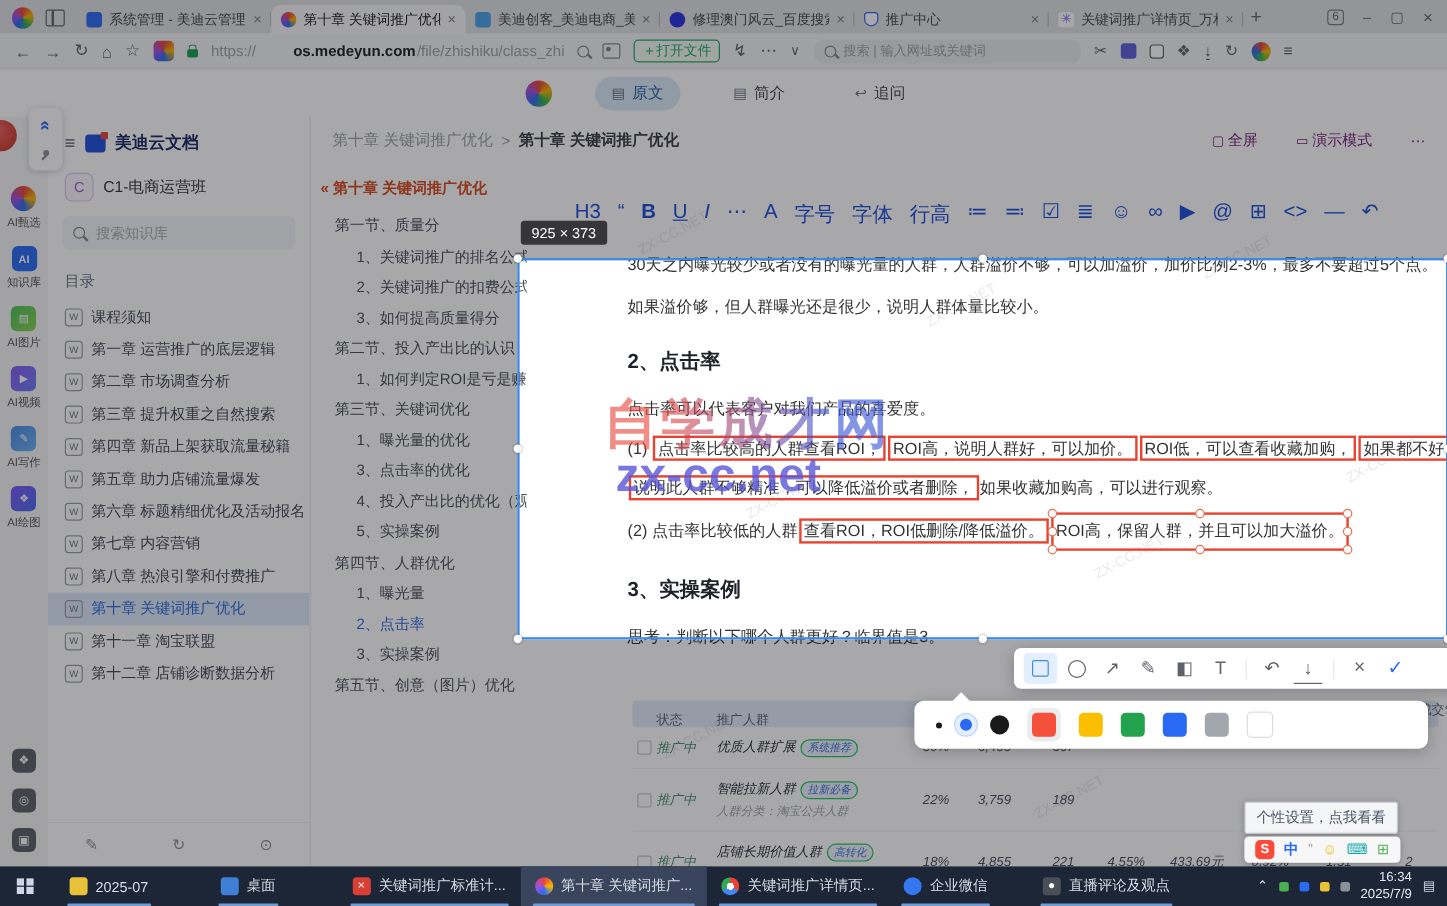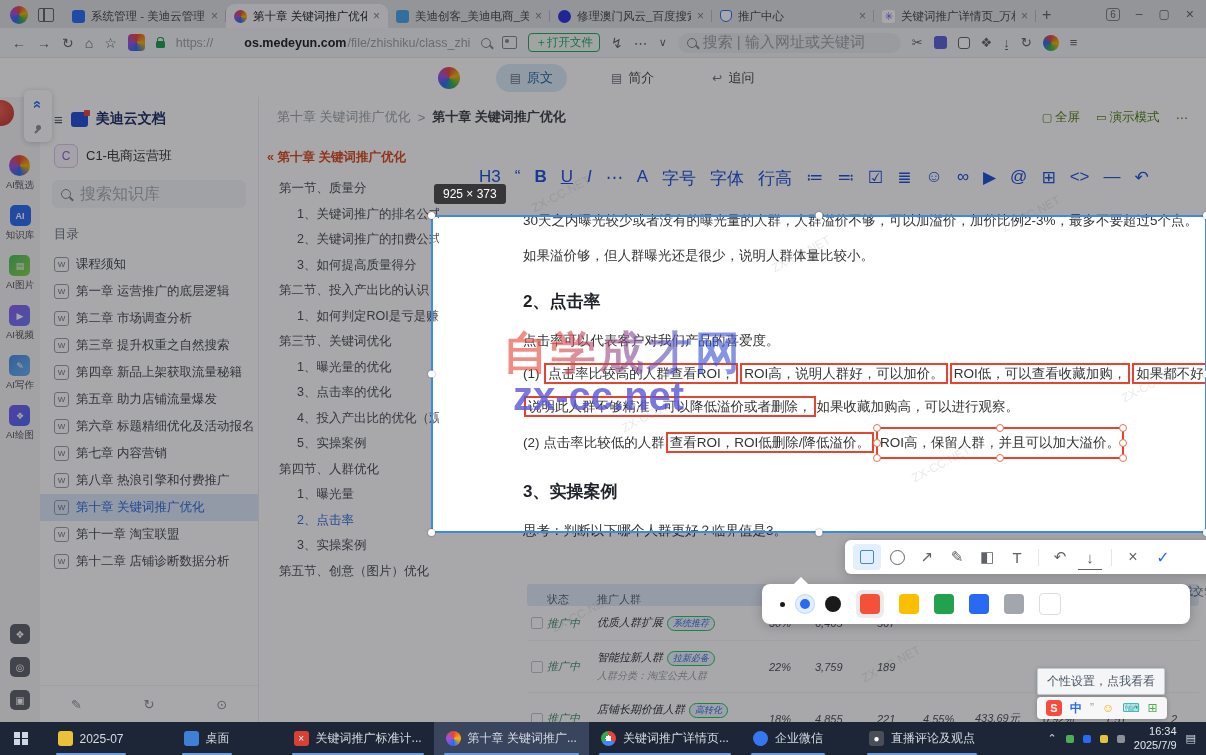--- a/index.html
+++ b/index.html
@@ -27,21 +27,21 @@
   .lock{width:9px;height:7px;background:#1a9e52;border-radius:1.5px;position:relative;margin-top:3px;flex:none;}
   .lock::before{content:"";position:absolute;top:-4px;left:1px;width:5px;height:4px;border:1.5px solid #1a9e52;border-bottom:none;border-radius:3px 3px 0 0;}
   .url{font-size:12.5px;color:#9aa0a6;display:flex;align-items:center;gap:1px;}
   .url b{color:#202124;font-weight:bold;margin-left:30px;}
   .lens{width:8px;height:8px;border:1.5px solid #80868b;border-radius:50%;position:relative;flex:none;}
   .lens::after{content:"";position:absolute;width:5px;height:1.5px;background:#80868b;right:-4px;bottom:-1px;transform:rotate(45deg);}
   .gal{width:13px;height:11px;border:1.5px solid #80868b;border-radius:2px;position:relative;}
   .gal::after{content:"";position:absolute;left:2px;top:2px;width:4px;height:4px;border-radius:50%;background:#80868b;}
   .openfile{border:1px solid #21a665;color:#21a665;border-radius:4px;font-size:11.5px;padding:1px 6px;background:#f2faf6;white-space:nowrap;}
   .srchpill{width:205px;height:20px;border-radius:10px;background:#e9eaee;display:flex;align-items:center;gap:6px;padding:0 9px;}
-  .srchpill .ph{font-size:15px;color:#9aa0a6;white-space:nowrap;overflow:hidden;}
+  .srchpill .ph{font-size:11px;color:#9aa0a6;white-space:nowrap;overflow:hidden;}
   .nico{font-size:13px;}
   .icon-dl{position:relative;display:inline-block;}
   .icon-dl::after{content:"";position:absolute;left:2px;right:2px;bottom:0;height:1.5px;background:currentColor;}
   .avatar{width:16px;height:16px;border-radius:50%;background:conic-gradient(#e8433b,#f7b500,#36b24a,#2a6af2,#e8433b);}
   
   .appheader{height:40px;background:#fff;display:flex;align-items:center;justify-content:center;gap:30px;border-bottom:1px solid #f1f2f4;}
   .appheader .ai-logo{width:22px;height:22px;border-radius:50%;background:conic-gradient(#e8433b,#f7b500,#36b24a,#2a6af2,#a34fe0,#e8433b);margin-right:6px;}
   .hpill{display:flex;align-items:center;gap:6px;font-size:13px;color:#444;padding:5px 14px;border-radius:16px;}
   .hpill.sel{background:#d9ebf8;color:#1f5f9e;}
   .hpill .hic{font-size:12px;color:#6b7280;}
@@ -56,33 +56,33 @@
   .docsidebar{width:218px;background:#fff;border-right:1px solid #ededef;display:flex;flex-direction:column;flex:none;}
   .sbhead{display:flex;align-items:center;gap:8px;padding:13px 12px 10px 14px;}
   .sbhead .menu{font-size:15px;color:#4b5563;}
   .mdlogo{width:17px;height:15px;background:#1f4fd8;border-radius:3px;position:relative;}
   .mdlogo::after{content:"";position:absolute;right:-2px;top:-2px;width:6px;height:6px;background:#e8433b;border-radius:1px;}
   .brand{font-size:14px;font-weight:bold;color:#1b2b66;}
   .courserow{display:flex;align-items:center;gap:8px;padding:6px 14px 12px;}
   .cbadge{width:22px;height:22px;border:1px solid #d9c6ef;color:#9a5fd0;border-radius:6px;display:flex;align-items:center;justify-content:center;font-size:12px;background:#faf6ff;}
   .cname{font-size:13px;color:#333;}
   .sbsearch{margin:0 12px 8px;height:28px;background:#f4f5f7;border-radius:6px;display:flex;align-items:center;gap:7px;padding:0 9px;}
-  .sbsearch input{border:none;background:transparent;outline:none;font-size:16px;color:#333;width:130px;font-family:inherit;}
+  .sbsearch input{border:none;background:transparent;outline:none;font-size:12px;color:#333;width:130px;font-family:inherit;}
   .sbsearch input::placeholder{color:#a8adb5;}
   .toclabel{font-size:12.5px;color:#6b7280;padding:10px 14px 8px;}
   .sblist{flex:1;overflow:hidden;font-size:12.5px;color:#454a52;}
   .sbitem{height:27px;display:flex;align-items:center;gap:7px;padding:0 8px 0 14px;white-space:nowrap;overflow:hidden;}
   .sbitem.sel{background:#dce8fb;color:#2f6bd8;}
   .doc-icon{width:13px;height:13px;border:1px solid #9aa0a6;border-radius:3px;flex:none;display:flex;align-items:center;justify-content:center;font-size:8px;color:#6b7280;}
   .doc-icon::before{content:"W";}
   .sbfoot{height:36px;border-top:1px solid #f2f2f4;display:flex;align-items:center;justify-content:space-around;color:#8a8f98;font-size:13px;}
   .rightregion{flex:1;display:flex;flex-direction:column;min-width:0;}
   .crumbrow{height:40px;display:flex;align-items:center;gap:7px;padding:0 18px;font-size:13px;color:#9aa0a6;flex:none;}
   .crumbrow .cur{color:#3a3f47;font-weight:bold;}
-  .cractions{margin-left:auto;display:flex;align-items:center;gap:16px;color:#4d7c0f;font-size:12.5px;}
+  .cractions{margin-left:auto;display:flex;align-items:center;gap:32px;color:#701a75;font-size:12.5px;}
   .cractions .gly{font-size:11px;margin-right:3px;}
   .docsplit{flex:1;display:flex;position:relative;min-height:0;}
   .outline{width:172px;padding:12px 0 0 8px;font-size:12.5px;color:#4a4f57;flex:none;}
   .outtitle{color:#d6491f;font-weight:bold;margin-bottom:10px;white-space:nowrap;}
   .oitem{line-height:25.5px;white-space:nowrap;overflow:hidden;}
   .oitem.lv1{padding-left:12px;}
   .oitem.lv2{padding-left:30px;}
   .oitem.sel{color:#2f6bd8;}
   .contentpane{flex:1;position:relative;min-width:0;}
   .editorbar{display:flex;align-items:flex-start;gap:14px;padding:30px 0 6px 40px;color:#1d4ed8;font-size:17px;white-space:nowrap;overflow:hidden;}

